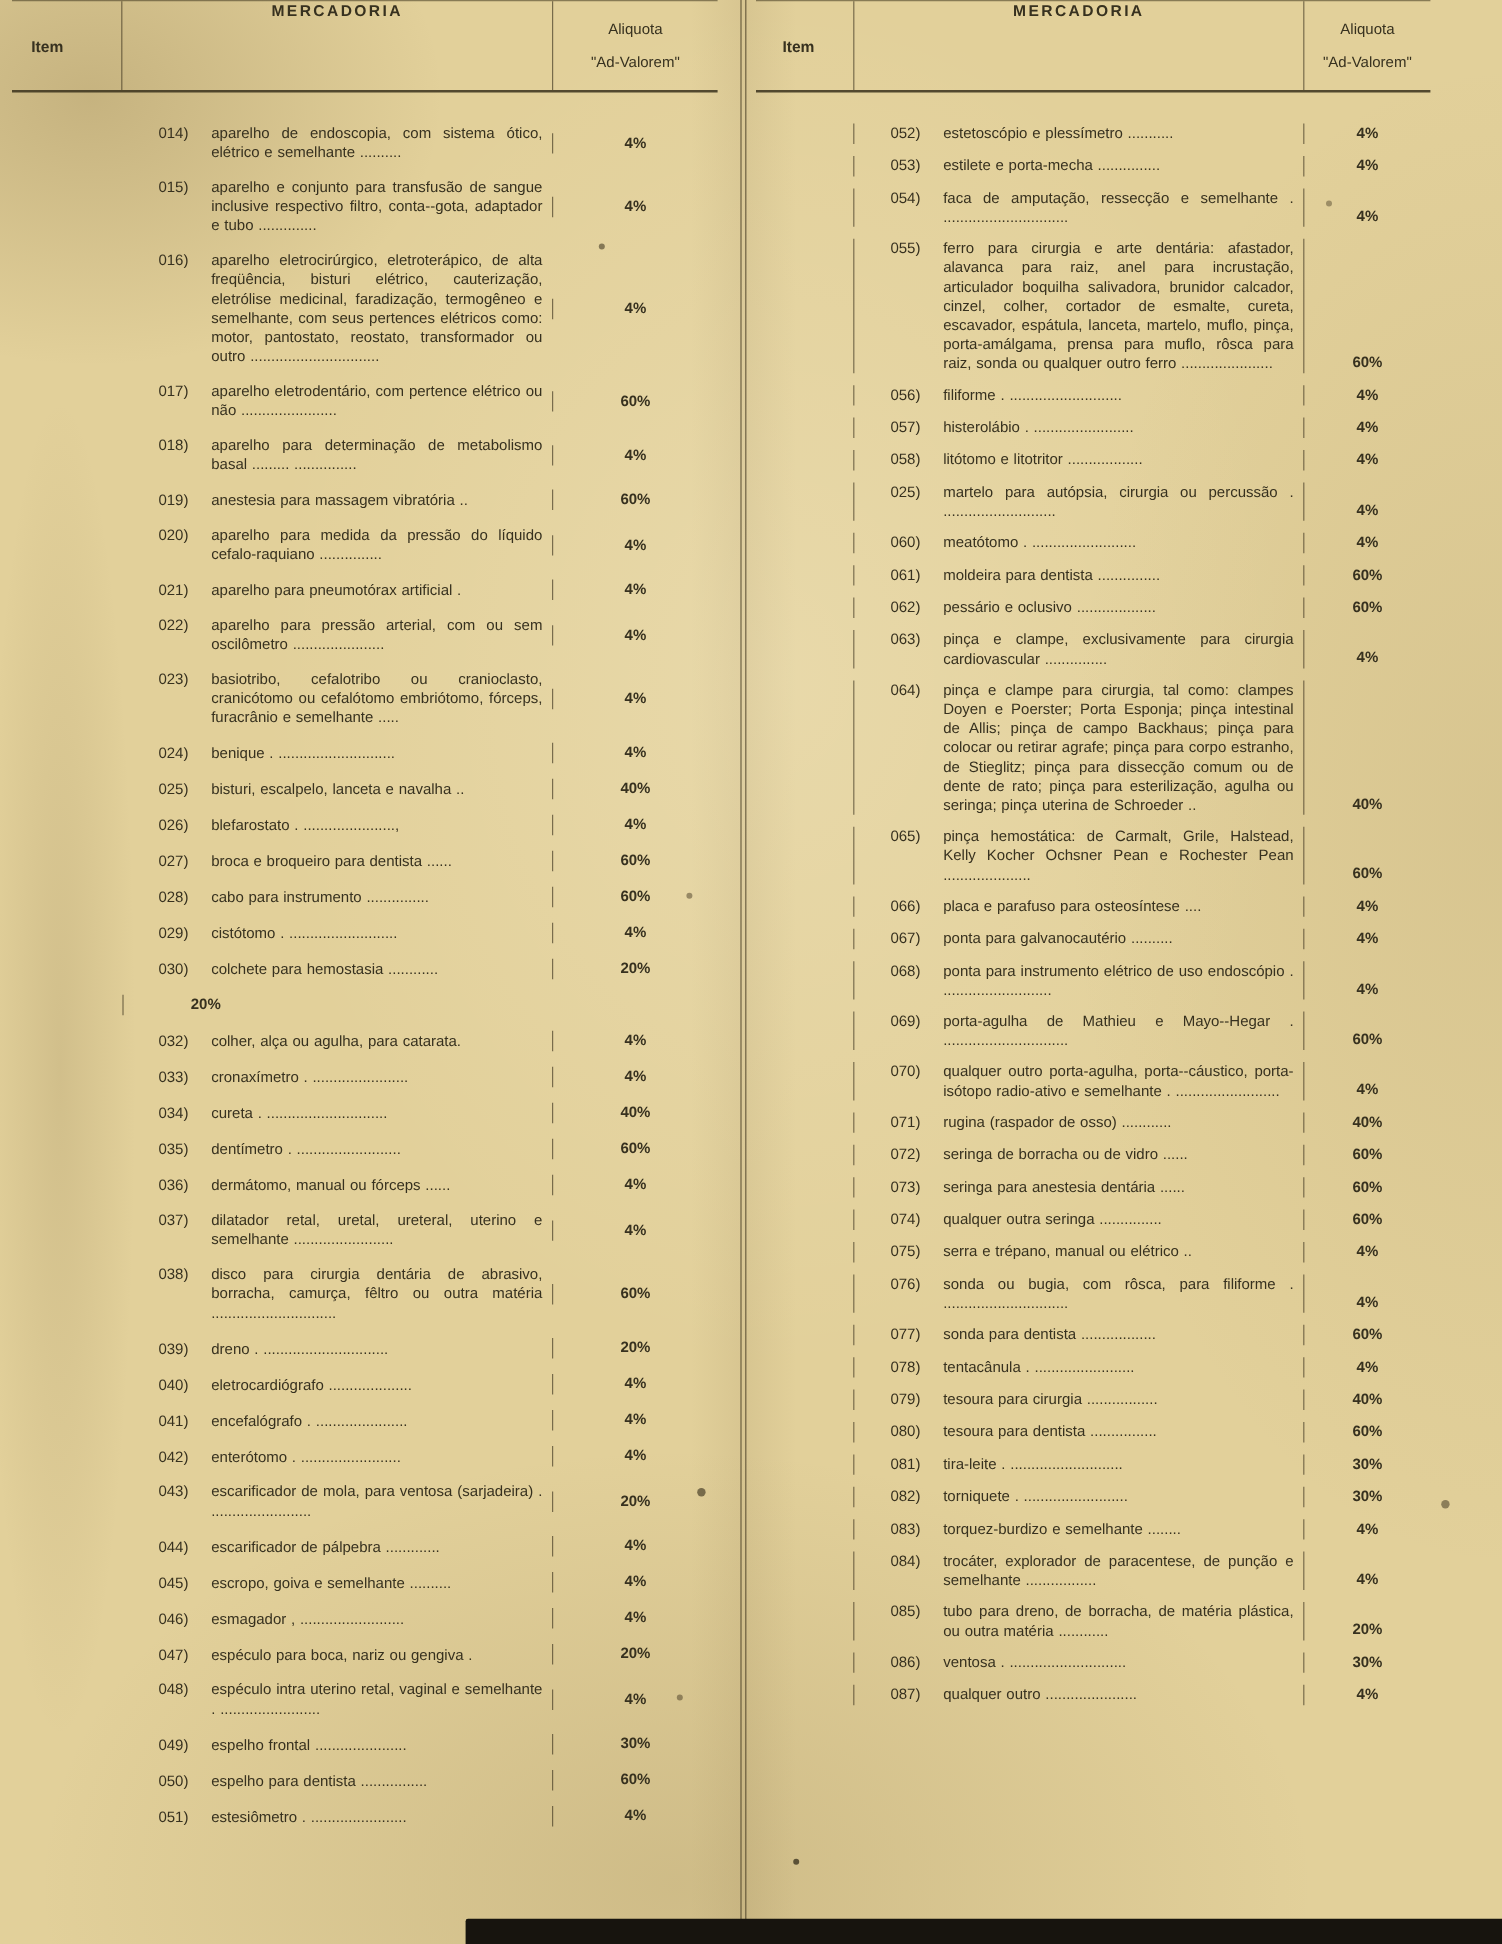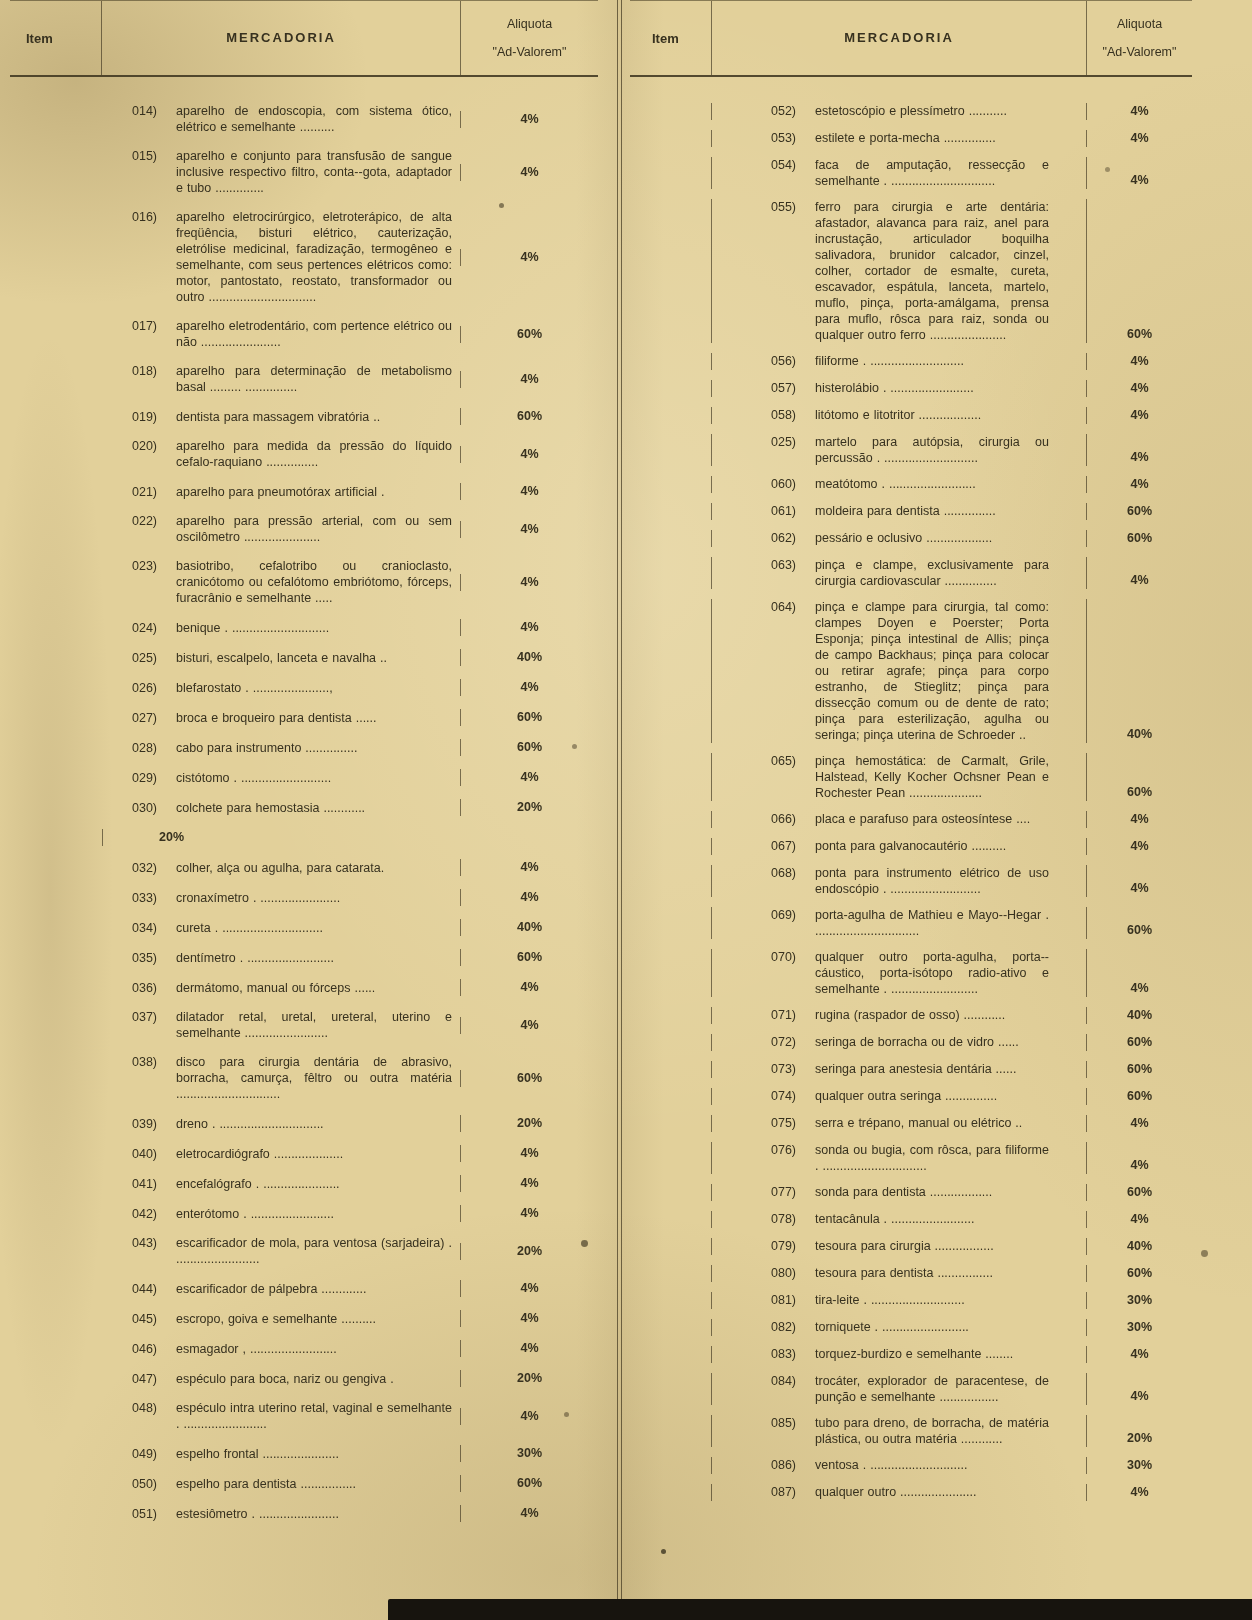--- a/index.html
+++ b/index.html
@@ -32,21 +32,21 @@
     display:flex; height:76px; flex:0 0 auto;
     border-bottom:2.5px solid rgba(58,49,28,.85);
   }
   .tbody {
     flex:1 1 auto; display:flex; flex-direction:column;
     padding-top:26px; overflow:hidden;
   }
 
   .row { display:flex; }
   .half-left  .row { padding-bottom:13px;align-items:center; }
-  .half-right .row { padding-bottom:10px;gap:29px; }
+  .half-right .row { padding-bottom:10px; }
 
   .cell.gutter { flex:0 0 auto; border-right:1px solid rgba(62,52,30,.65); }
   .half-left  .gutter { width:92px; }
   .half-right .gutter { width:82px; }
 
   .cell.merc {
     flex:1 1 auto; display:flex; align-items:flex-start;
     padding:0 8px 0 30px;
     font-size:12.5px; line-height:16px;
   }
@@ -58,21 +58,21 @@
     display:flex; align-items:flex-end; justify-content:center;
     padding-bottom:1px;
     font-size:12.5px; line-height:16px; font-weight:700;
   }
   .half-left  .rate { width:138px; }
   .half-right .rate { width:106px; }
 
   
   .thead .gutter { display:flex; align-items:center; padding-left:16px; }
   .half-right .thead .gutter { padding-left:22px; }
-  .thead .merc  { align-items:center; justify-content:center; padding:0; }
+  .thead .merc  { justify-content:center; padding:0; }
   .thead .rate  {
     flex-direction:column; align-items:center; justify-content:center;
     gap:12px; font-weight:400; padding-bottom:0;
   }
   .h-item { font-weight:700; font-size:13px; }
   .h-merc { font-weight:700; font-size:13px; letter-spacing:2px; }
   .h-aliq, .h-adval { font-size:12.5px; }
 
   .divider {
     position:absolute; left:617px; top:0; height:100%; width:5px;
@@ -171,21 +171,21 @@
           </div>
           <div class="cell rate">
             <span>4%</span>
           </div>
         </div>
 
         <div class="row">
           <div class="cell gutter"></div>
           <div class="cell merc">
             <span class="num">019)</span>
-            <span class="desc">dentista para massagem vibratória ..</span>
+            <span class="desc">anestesia para massagem vibratória ..</span>
           </div>
           <div class="cell rate">
             <span>60%</span>
           </div>
         </div>
 
         <div class="row">
           <div class="cell gutter"></div>
           <div class="cell merc">
             <span class="num">020)</span>

